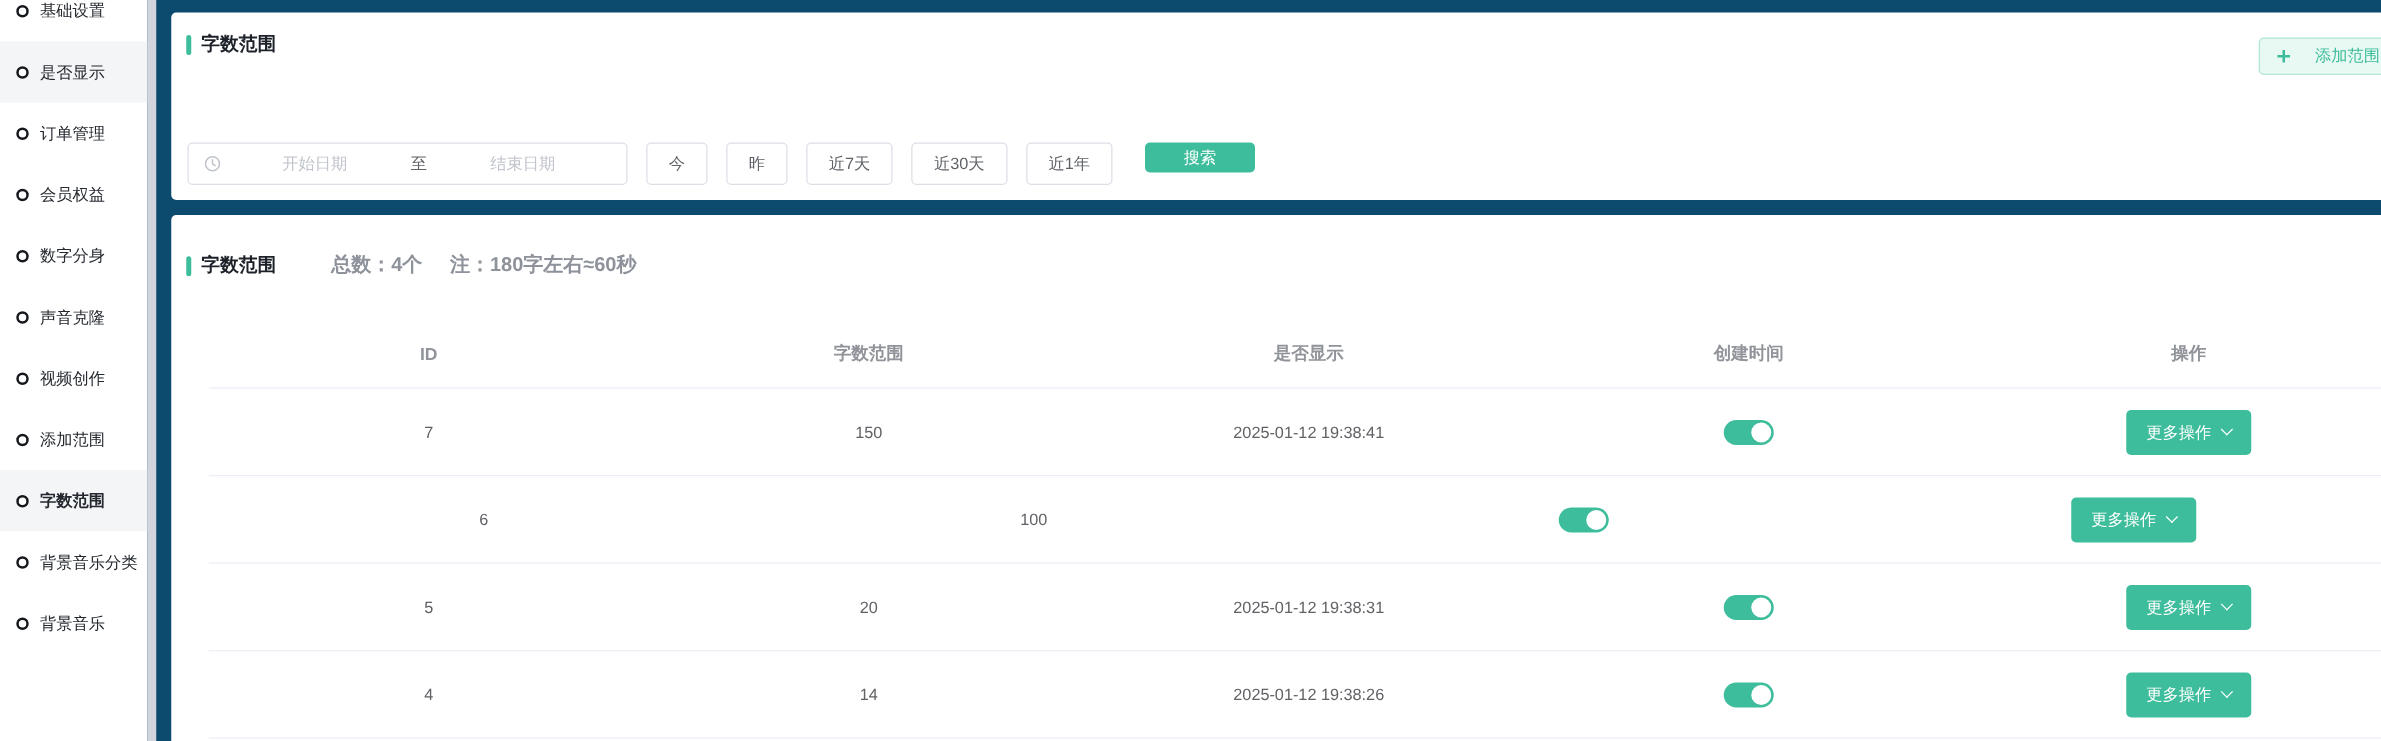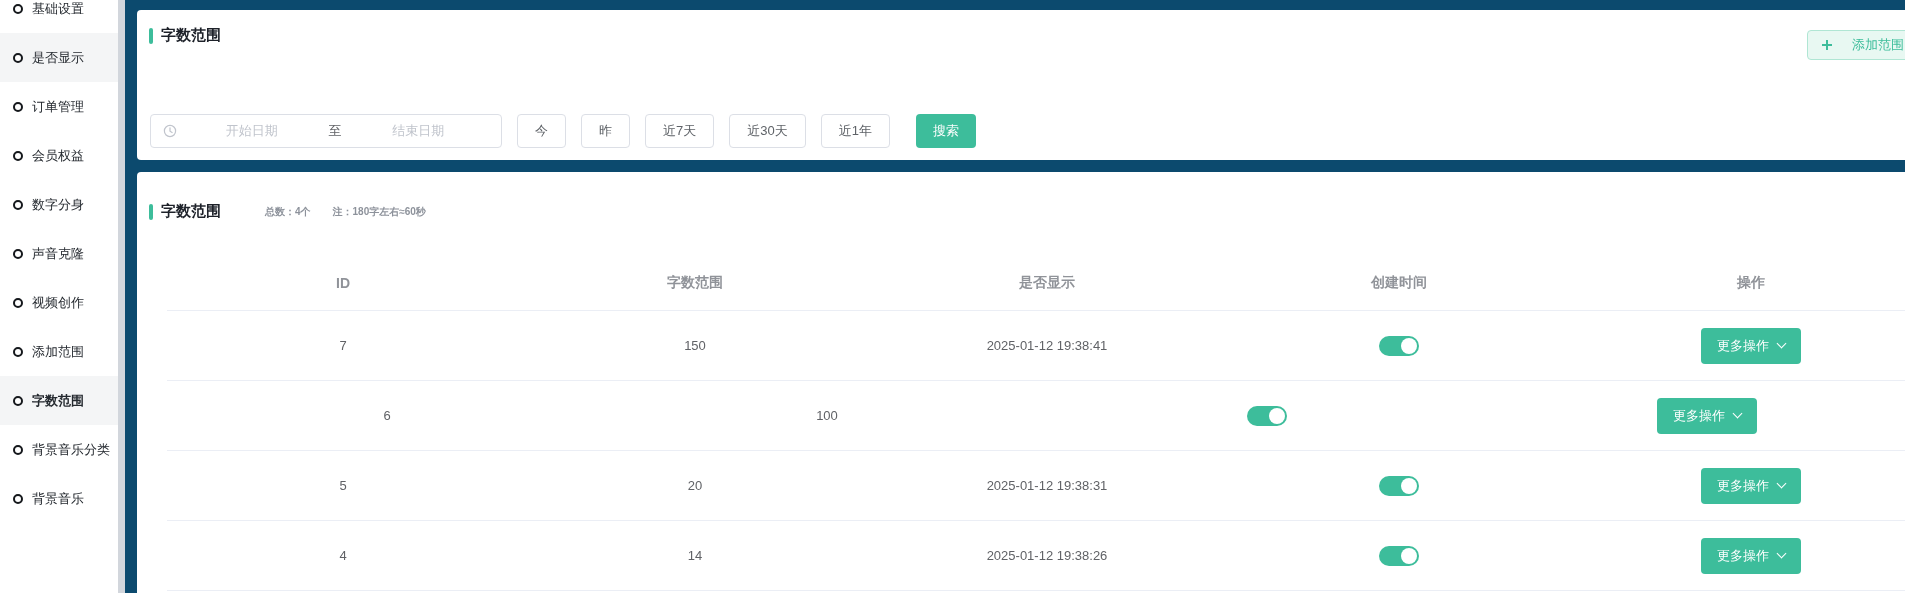--- a/index.html
+++ b/index.html
@@ -60,39 +60,39 @@
   .clock-wrap { flex:none; display:flex; margin-right:4px; }
   .dp-field { flex:1; text-align:center; font-size:13px; color:#c0c4cc; }
   .dp-sep { flex:none; font-size:13px; color:#606266; padding:0 6px; }
   .qbtn {
     height:34px; padding:0 17px; background:#fff;
     border:1px solid #dcdfe6; border-radius:4px;
     font-size:13px; color:#5f6368; display:flex; align-items:center;
     cursor:pointer; white-space:nowrap;
   }
   .search-btn {
-    height:34px; padding:0 17px; margin-left:11px;
+    height:24px; padding:0 31px; margin-left:11px;
     background:#3dbd9b; border:none; border-radius:4px;
     font-size:13px; color:#ffffff; display:flex; align-items:center;
     cursor:pointer; white-space:nowrap;
   }
   .add-btn {
     position:absolute; left:1670px; top:20px; height:30px; padding:0 14px;
     background:#e8f8f2; border:1px solid #b0e6d4; border-radius:4px;
     color:#3dbd9b; font-size:13px; display:flex; align-items:center; gap:20px;
     cursor:pointer; white-space:nowrap;
   }
   .plus { position:relative; width:10px; height:10px; flex:none; }
   .plus::before { content:""; position:absolute; left:4px; top:0; width:2px; height:10px; background:#3dbd9b; }
   .plus::after  { content:""; position:absolute; left:0; top:4px; width:10px; height:2px; background:#3dbd9b; }
 
   
   .card2 .title-row { left:12px; top:30px; }
   .stats { display:flex; align-items:center; gap:22px; margin-left:44px; }
-  .stat-text { font-size:10px; font-weight:700; color:#8d929b;text-align:center; }
+  .stat-text { font-size:16px; font-weight:700; color:#8d929b;text-align:center; }
 
   .table { position:absolute; left:30px; top:83px; width:1760px; }
   .thead { display:flex; height:56px; align-items:center; border-bottom:1px solid #ebeef5; }
   .th { flex:1; text-align:center; font-size:14px; font-weight:700; color:#909399; }
   .trow { display:flex; height:70px; align-items:center; border-bottom:1px solid #ebeef5; }
   .td { flex:1; display:flex; justify-content:center; align-items:center; font-size:13px; color:#606266; }
 
   .toggle {
     width:40px; height:20px; border-radius:10px; background:#3dbd9b;
     position:relative; cursor:pointer;

